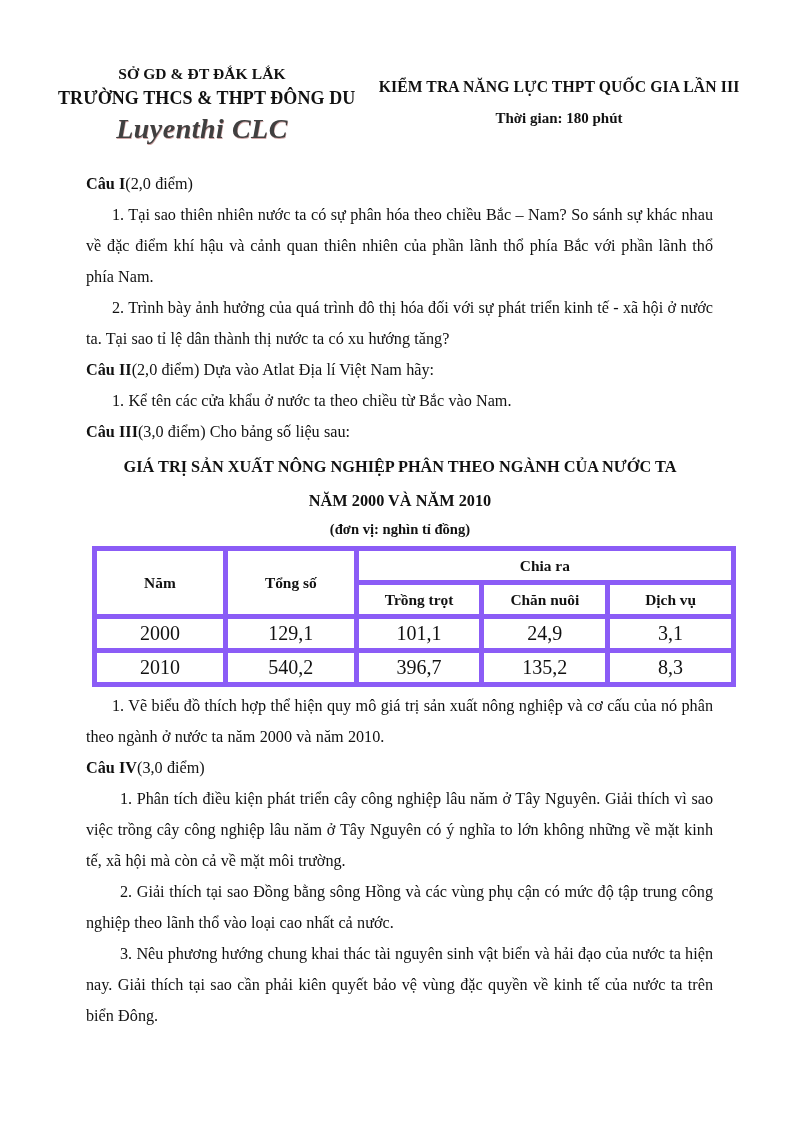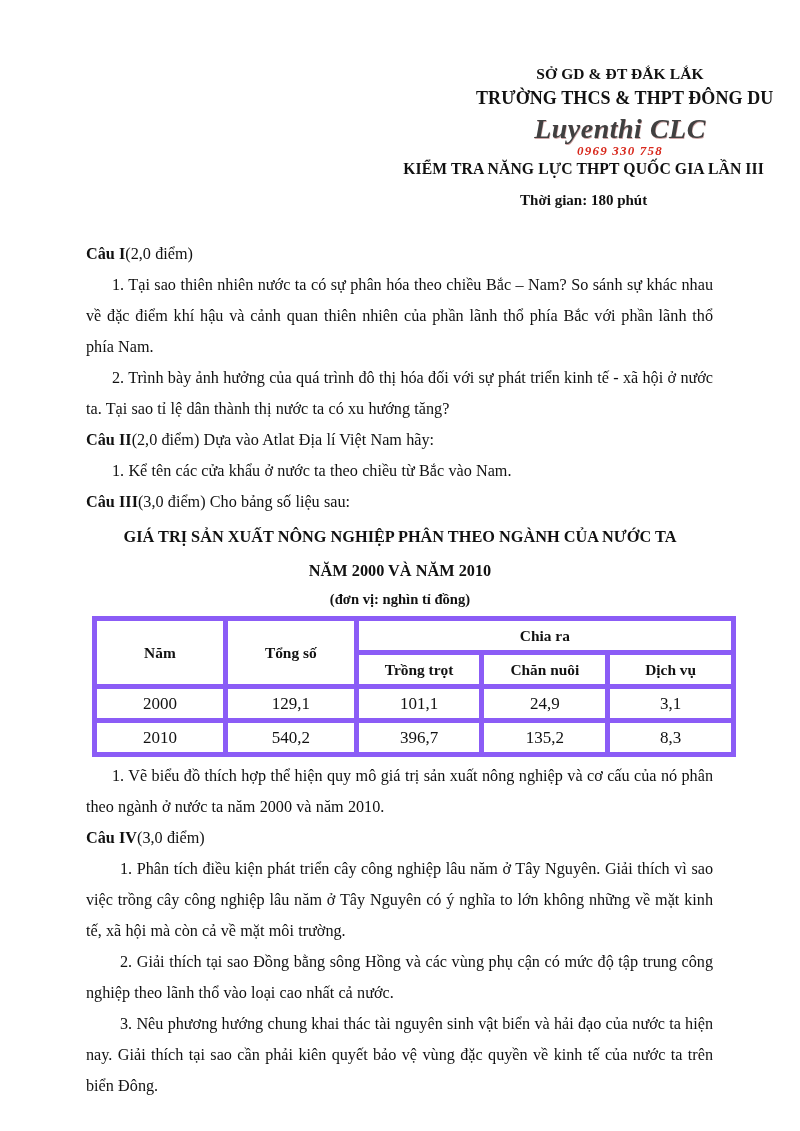--- a/index.html
+++ b/index.html
@@ -22,22 +22,22 @@
     width: 800px;
     height: 1131px;
     background: #ffffff;
     box-sizing: border-box;
     padding: 0;
   }
 
   
   .doc-header {
     display: flex;
-    flex-direction: column;
-    align-items: flex-end;
+    flex-direction: row;
+    align-items: center;
     padding: 62px 36px 0 36px;
   }
   .header-col {
     box-sizing: border-box;
   }
   .header-col.left {
     width: 310px;
     text-align: center;
     padding-left: 22px;
   }
@@ -150,39 +150,38 @@
     vertical-align: middle;
     font-size: 15.4px;
     padding: 0;
     height: 29px;
   }
   table.data th {
     font-weight: bold;
   }
   table.data td {
     font-weight: normal;
-    font-size: 17px;
+    font-size: 20px;
   }
   .col-year   { width: 20.5%; }
   .col-total  { width: 20.5%; }
   .col-sub    { width: 19.7%; }
 </style>
 </head>
 <body>
 
 <div class="page">
 
   <div class="doc-header">
 
     <div class="header-col left">
       <div class="hdr-line">SỞ GD &amp; ĐT ĐẮK LẮK</div>
       <div class="hdr-line school">TRƯỜNG THCS &amp; THPT ĐÔNG DU</div>
       <div class="logo-block">
         <span class="logo-name">Luyenthi CLC</span>
-        <span class="logo-phone">0969 330 758</span>
       </div>
     </div>
 
     <div class="header-col right">
       <div class="hdr-line exam">KIỂM TRA NĂNG LỰC THPT QUỐC GIA LẦN III</div>
       <div class="hdr-sub">Thời gian: 180 phút</div>
     </div>
 
   </div>
 

